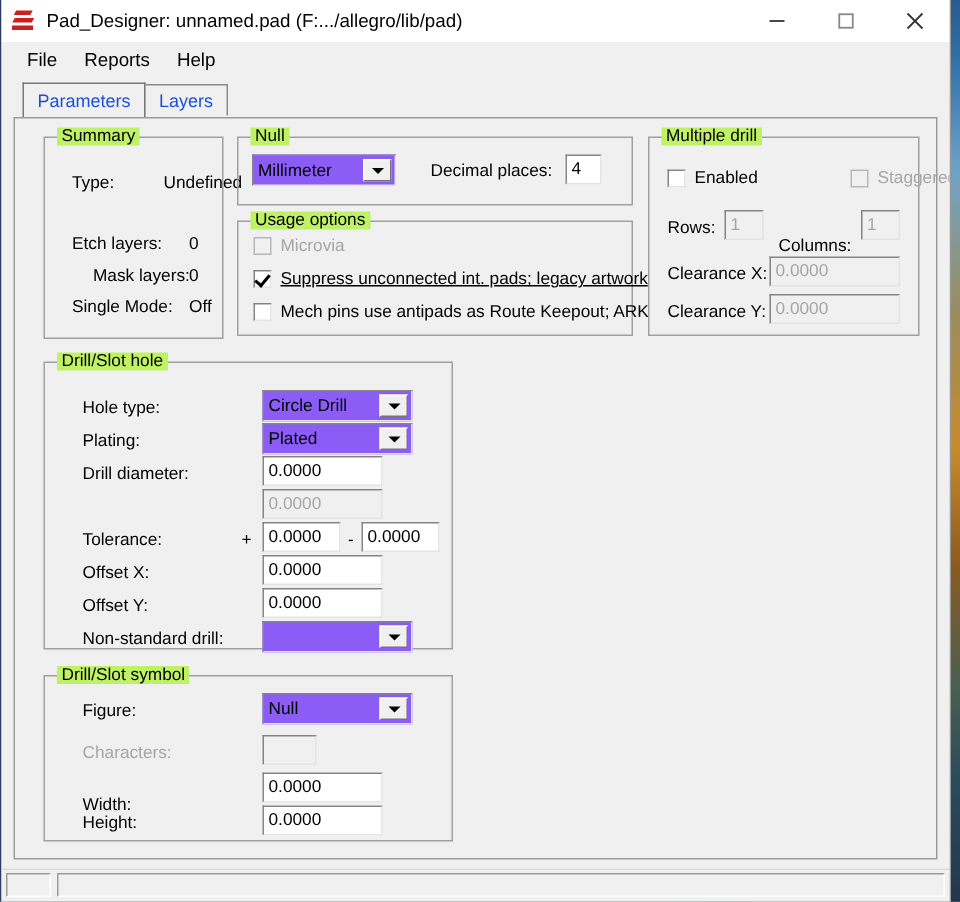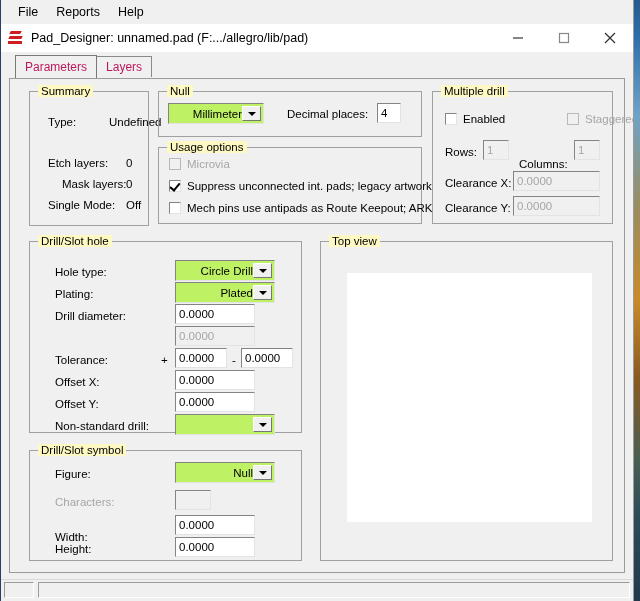--- a/index.html
+++ b/index.html
@@ -63,21 +63,21 @@
   #client {
     flex: 1 1 auto; position: relative; background: #f0f0f0;
     padding: 0; overflow: hidden;
   }
   
   #tabstrip {
     position: absolute; left: 14px; top: 4px; height: 22px;
     display: flex; align-items: flex-end;
   }
   .tab {
-    font-size: 12px; color: #be185d;
+    font-size: 12px; color: #1d4ed8;
     padding: 3px 9px 3px 9px;
     background: #f0f0f0;
     border: 1px solid #8a8a8a;
     border-bottom: none;
     margin-right: -1px;
     position: relative;
   }
   .tab.active {
     padding-top: 4px; padding-bottom: 4px;
     z-index: 3; border-color: #787878;
@@ -87,43 +87,43 @@
   #tabpage {
     position: absolute; left: 8px; top: 26px; right: 8px; bottom: 6px;
     border: 1px solid #9b9b9b;
     border-top: 1px solid #9b9b9b;
     background: #f0f0f0;
   }
   
   .gb { position: absolute; border: 1px solid #a0a0a0; }
   .gb > .gb-title {
     position: absolute; top: -7px; left: 8px;
-    background: #fef9c3; padding: 0 3px;
+    background: #bef264; padding: 0 3px;
     font-size: 11.5px; color: #000; white-space: nowrap;
   }
   .lbl { position: absolute; font-size: 11.5px; color: #000; white-space: nowrap; }
   .lbl.dis { color: #a6a6a6; }
   
   .tf {
     position: absolute; background: #ffffff;
     border-top: 1px solid #848484; border-left: 1px solid #848484;
     border-right: 1px solid #e3e3e3; border-bottom: 1px solid #e3e3e3;
     box-sizing: border-box;
     font-size: 11.5px; color: #000;
     display: flex; align-items: center;
     padding-left: 3px; overflow: hidden;
   }
   .tf.dis { background: #f0f0f0; color: #a6a6a6; }
   
   .cb {
-    position: absolute; background: #bef264;
+    position: absolute; background: #8b5cf6;
     border-top: 1px solid #848484; border-left: 1px solid #848484;
     border-right: 1px solid #e3e3e3; border-bottom: 1px solid #e3e3e3;
     box-sizing: border-box;
-    display: flex; align-items: center; text-align: right;
+    display: flex; align-items: center;
   }
   .cb .cb-text {
     flex: 1 1 auto; font-size: 11.5px; color: #000;
     padding-left: 3px; overflow: hidden; white-space: nowrap;
   }
   .cb .cb-btn {
     flex: 0 0 auto; width: 17px; align-self: stretch;
     margin: 2px 2px 2px 0;
     background: #f0f0f0;
     border-top: 1px solid #ffffff; border-left: 1px solid #ffffff;
@@ -175,26 +175,20 @@
   #sb-pane-1 { width: 30px; flex: 0 0 auto; margin-right: 4px; }
   #sb-pane-2 { flex: 1 1 auto; }
 </style>
 </head>
 <body>
 
 <div id="desktop-bg"></div>
 
 <div id="window">
 
-  <div id="menubar">
-    <div class="menu-item">File</div>
-    <div class="menu-item">Reports</div>
-    <div class="menu-item">Help</div>
-  </div>
-
   <div id="titlebar">
     <div id="app-icon">
       <div class="s1"></div>
         <div class="s2"></div>
         <div class="s3"></div>
     </div>
     <div id="title-text">Pad_Designer: unnamed.pad (F:.../allegro/lib/pad)</div>
     <div class="wbtn">
       <svg width="12" height="12" viewBox="0 0 12 12">
           <line x1="1" y1="6" x2="11" y2="6" stroke="#333" stroke-width="1.2"></line>
@@ -204,20 +198,26 @@
       <svg width="12" height="12" viewBox="0 0 12 12">
           <rect x="1.5" y="1.5" width="9" height="9" fill="none" stroke="#888" stroke-width="1.2"></rect>
         </svg>
     </div>
     <div class="wbtn">
       <svg width="12" height="12" viewBox="0 0 12 12">
           <line x1="1" y1="1" x2="11" y2="11" stroke="#333" stroke-width="1.2"></line>
           <line x1="11" y1="1" x2="1" y2="11" stroke="#333" stroke-width="1.2"></line>
         </svg>
     </div>
+  </div>
+
+  <div id="menubar">
+    <div class="menu-item">File</div>
+    <div class="menu-item">Reports</div>
+    <div class="menu-item">Help</div>
   </div>
 
   <div id="client">
 
     <div id="tabstrip">
       <div class="tab active">Parameters</div>
       <div class="tab inactive">Layers</div>
     </div>
 
     <div id="tabpage">
@@ -245,21 +245,21 @@
         <div class="lbl" style="left:128px; top:16px;">Decimal places:</div>
         <div class="tf" style="left:218px; top:11px; width:24px; height:20px;">4</div>
       </div>
 
       <div class="gb" style="left:148px; top:68px; width:262px; height:75px;">
         <div class="gb-title">Usage options</div>
         <div class="ck dis" style="left:10px; top:10px;">
           <div class="box"></div>
           <div class="ck-lbl">Microvia</div>
         </div>
-        <div class="ck" style="left:10px; top:32px;">
+        <div class="ck" style="left:10px; top:32px;text-decoration:underline;">
           <div class="box">
               <div class="tick"></div>
             </div>
           <div class="ck-lbl">Suppress unconnected int. pads; legacy artwork</div>
         </div>
         <div class="ck" style="left:10px; top:54px;">
           <div class="box"></div>
           <div class="ck-lbl">Mech pins use antipads as Route Keepout; ARK</div>
         </div>
       </div>
@@ -331,24 +331,20 @@
             </div>
         </div>
         <div class="lbl dis" style="left:25px; top:45px;">Characters:</div>
         <div class="tf dis" style="left:145px; top:39px; width:36px; height:20px;"></div>
         <div class="lbl" style="left:25px; top:80px;">Width:</div>
         <div class="tf" style="left:145px; top:64px; width:80px; height:20px;">0.0000</div>
         <div class="lbl" style="left:25px; top:92px;">Height:</div>
         <div class="tf" style="left:145px; top:86px; width:80px; height:20px;">0.0000</div>
       </div>
 
-      <div class="gb" style="left:310px; top:162px; width:291px; height:318px;">
-        <div class="gb-title">Top view</div>
-        <div id="topview-canvas" style="left:26px; top:31px; width:245px; height:249px;"></div>
-      </div>
 
     </div>
   </div>
 
   <div id="statusbar">
     <div class="sb-pane" id="sb-pane-1"></div>
     <div class="sb-pane" id="sb-pane-2"></div>
   </div>
 
 </div>

